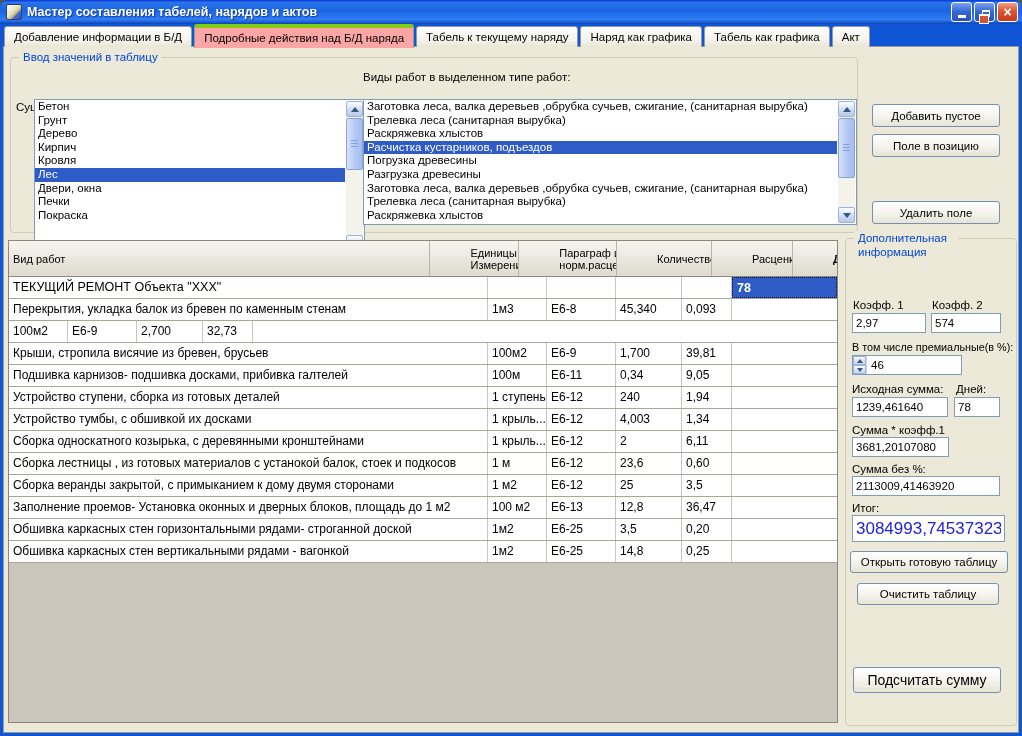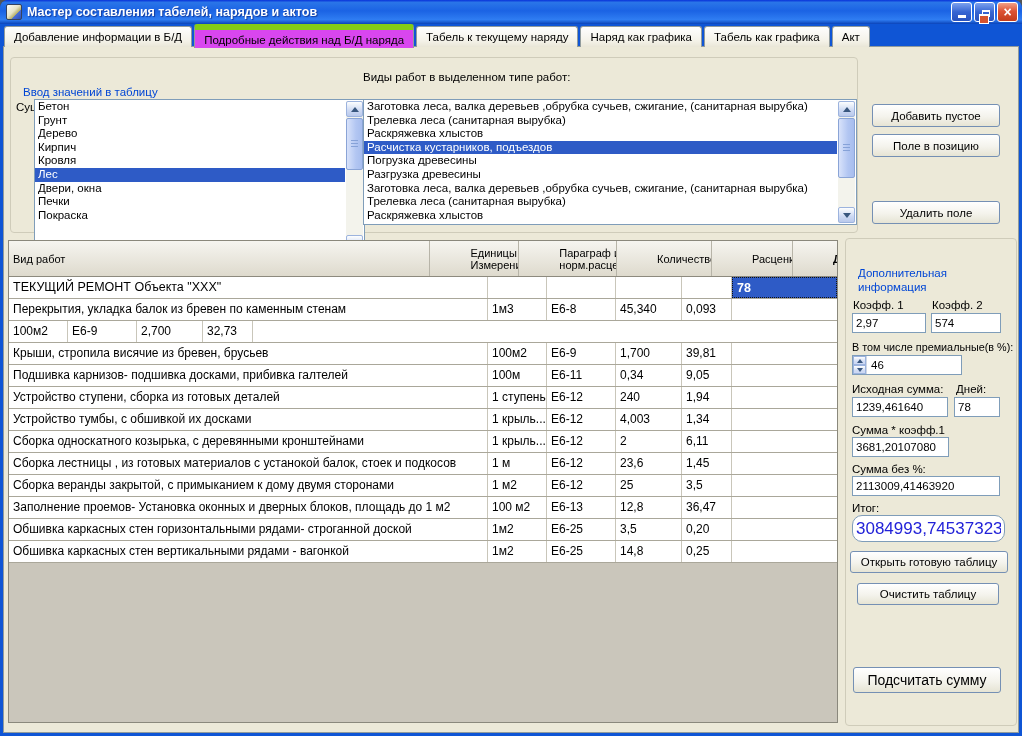--- a/index.html
+++ b/index.html
@@ -27,30 +27,30 @@
     position:relative; margin-left:2px; margin-top:2px; background:transparent; }
   .glyph-restore::before { content:""; position:absolute; left:-4px; top:2px; width:8px; height:7px;
     border:1px solid #fff; border-top:2px solid #fff; background:#d6542f; }
   .glyph-x { color:#fff; font-size:14px; font-weight:bold; line-height:14px; }
 
   
   .tabstrip { position:absolute; left:4px; top:24px; height:23px; display:flex; align-items:flex-end; z-index:3; }
   .tab { height:21px; line-height:20px; padding:0 9px; font-size:11.5px; color:#000;
     background:linear-gradient(180deg,#fefefe 0%,#f4f2e8 70%,#e9e6d7 100%);
     border:1px solid #919b9c; border-bottom:none; border-radius:3px 3px 0 0; margin-right:2px; }
-  .tab.active { height:24px; line-height:21px; background:#d946ef; border-top:6px solid #84cc16;
+  .tab.active { height:24px; line-height:21px; background:#fca5a5; border-top:4px solid #84cc16;
     margin-bottom:-1px; z-index:4; }
 
   .tab-page { position:absolute; left:3px; top:46px; width:1016px; height:687px;
     border:1px solid #919b9c; background:#ece9d8; }
 
   
   .groupbox { position:absolute; border:1px solid #cfccba; border-radius:4px; }
   .groupbox > .gb-caption { position:absolute; top:-8px; left:8px; background:#ece9d8;
-    color:#0046d5; font-size:11.5px; padding:0 4px; line-height:14px;margin-top:35px; }
+    color:#0046d5; font-size:11.5px; padding:0 4px; line-height:14px; }
   .gb-caption.wrap { width:104px; top:-8px; }
 
   .lbl { position:absolute; font-size:11.5px; color:#000; white-space:nowrap; }
 
   
   .listbox { position:absolute; background:#fff; border:1px solid #7f9db9; overflow:hidden; }
   .li { font-size:11.5px; line-height:13.6px; padding-left:3px; white-space:nowrap; color:#000; }
   .li.selected { background:#2e5bc6; color:#fff; }
 
   .sb { position:absolute; top:1px; bottom:1px; right:1px; width:17px; background:#f3f3ec; }
@@ -83,21 +83,21 @@
     white-space:pre-line; overflow:hidden; display:flex; align-items:center; }
   .trow { display:flex; height:22px; background:#fff; border-bottom:1px solid #aaa79a; }
   .td { font-size:12px; line-height:20px; padding:0 4px; border-right:1px solid #c9c6ba;
     white-space:nowrap; overflow:hidden; color:#000; }
   .trow.first .td { font-size:12.5px; }
   .c0 { width:479px; } .c1 { width:59px; } .c2 { width:69px; } .c3 { width:66px; }
   .c4 { width:50px; } .c5 { flex:1; border-right:none;font-weight:bold; }
   .td.sel { background:#2e5bc6; color:#fff; border:1px dotted #fff; outline:1px dotted #111; outline-offset:-1px; }
 
   
-  .total-input { color:#2222d8; font-size:17px; padding:2px 3px;border-radius:10px; }
+  .total-input { color:#2222d8; font-size:17px; padding:2px 3px; }
   .spinner { position:absolute; border:1px solid #7f9db9; background:#fff; display:flex; }
   .spin-arrows { width:14px; display:flex; flex-direction:column; border-right:1px solid #cfd7e4; }
   .spin-b { flex:1; background:linear-gradient(180deg,#fdfefe,#cdd9f3 70%); border:1px solid #9cb3de;
     display:flex; align-items:center; justify-content:center; }
   .spin-b .t-up { width:0;height:0;border-left:3px solid transparent;border-right:3px solid transparent;border-bottom:4px solid #38567e; }
   .spin-b .t-dn { width:0;height:0;border-left:3px solid transparent;border-right:3px solid transparent;border-top:4px solid #38567e; }
   .spin-val { font-size:11.5px; line-height:18px; padding-left:4px; }
 </style>
 </head>
 <body>
@@ -256,21 +256,21 @@
         <div class="td c2">Е6-12</div>
         <div class="td c3">2</div>
         <div class="td c4">6,11</div>
         <div class="td c5"></div>
       </div>
       <div class="trow">
         <div class="td c0">Сборка лестницы , из готовых материалов с устанокой балок, стоек и подкосов</div>
         <div class="td c1">1 м</div>
         <div class="td c2">Е6-12</div>
         <div class="td c3">23,6</div>
-        <div class="td c4">1,45</div>
+        <div class="td c4">0,60</div>
         <div class="td c5"></div>
       </div>
       <div class="trow">
         <div class="td c0">Сборка веранды закрытой, с примыканием к дому  двумя сторонами</div>
         <div class="td c1">1 м2</div>
         <div class="td c2">Е6-12</div>
         <div class="td c3">25</div>
         <div class="td c4">3,5</div>
         <div class="td c5"></div>
       </div>

